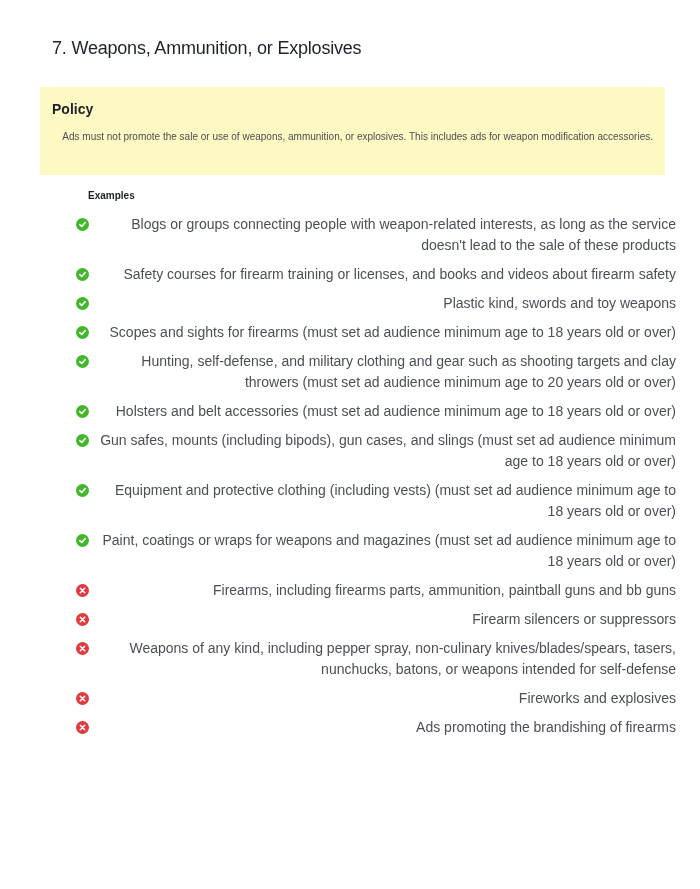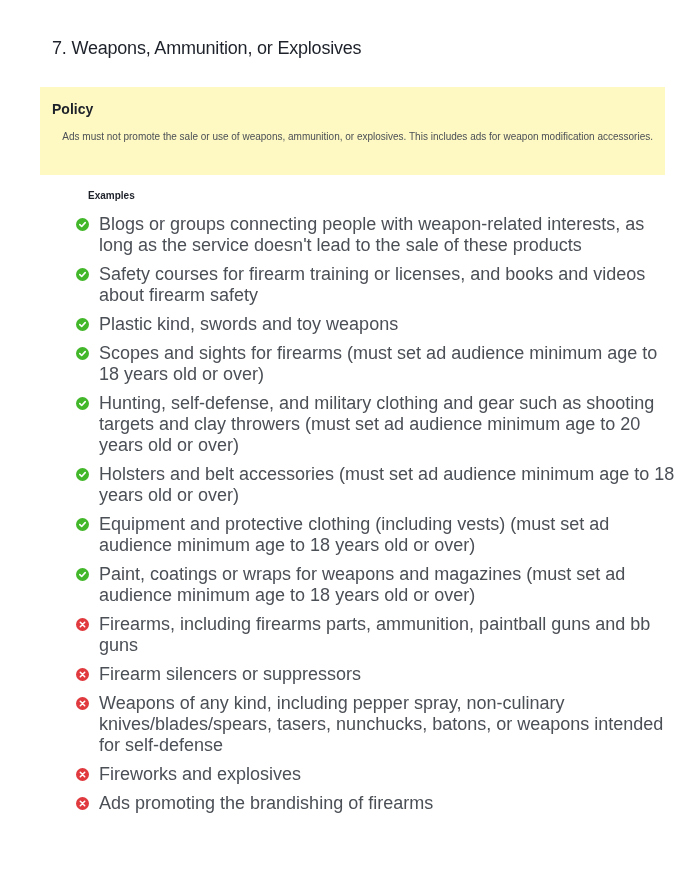--- a/index.html
+++ b/index.html
@@ -65,24 +65,25 @@
       left: 76px;
       top: 214px;
       width: 600px;
       margin: 0;
       padding: 0;
       list-style: none;
     }
     .example-item {
       display: flex;
       align-items: flex-start;
-      font-size: 18px;
+      font-size: 14px;
       line-height: 21px;
       color: #4b4f56;
       margin-bottom: 8px;
+      text-align: right;
     }
     .icon {
       flex: 0 0 13px;
       width: 13px;
       height: 13px;
       border-radius: 50%;
       margin-top: 4px;
       margin-right: 10px;
       display: flex;
       align-items: center;
@@ -153,20 +154,28 @@
         </svg>
       </span>
     <span class="item-text">Holsters and belt accessories (must set ad audience minimum age to 18 years old or over)</span>
   </li>
   <li class="example-item">
     <span class="icon allowed">
         <svg width="9" height="9" viewBox="0 0 10 10">
           <path d="M2 5.2 L4.1 7.2 L8 2.9" fill="none" stroke="#fff" stroke-width="1.8" stroke-linecap="round" stroke-linejoin="round"></path>
         </svg>
       </span>
+    <span class="item-text">Gun safes, mounts (including bipods), gun cases, and slings (must set ad audience minimum age to 18 years old or over)</span>
+  </li>
+  <li class="example-item">
+    <span class="icon allowed">
+        <svg width="9" height="9" viewBox="0 0 10 10">
+          <path d="M2 5.2 L4.1 7.2 L8 2.9" fill="none" stroke="#fff" stroke-width="1.8" stroke-linecap="round" stroke-linejoin="round"></path>
+        </svg>
+      </span>
     <span class="item-text">Equipment and protective clothing (including vests) (must set ad audience minimum age to 18 years old or over)</span>
   </li>
   <li class="example-item">
     <span class="icon allowed">
         <svg width="9" height="9" viewBox="0 0 10 10">
           <path d="M2 5.2 L4.1 7.2 L8 2.9" fill="none" stroke="#fff" stroke-width="1.8" stroke-linecap="round" stroke-linejoin="round"></path>
         </svg>
       </span>
     <span class="item-text">Paint, coatings or wraps for weapons and magazines (must set ad audience minimum age to 18 years old or over)</span>
   </li>

